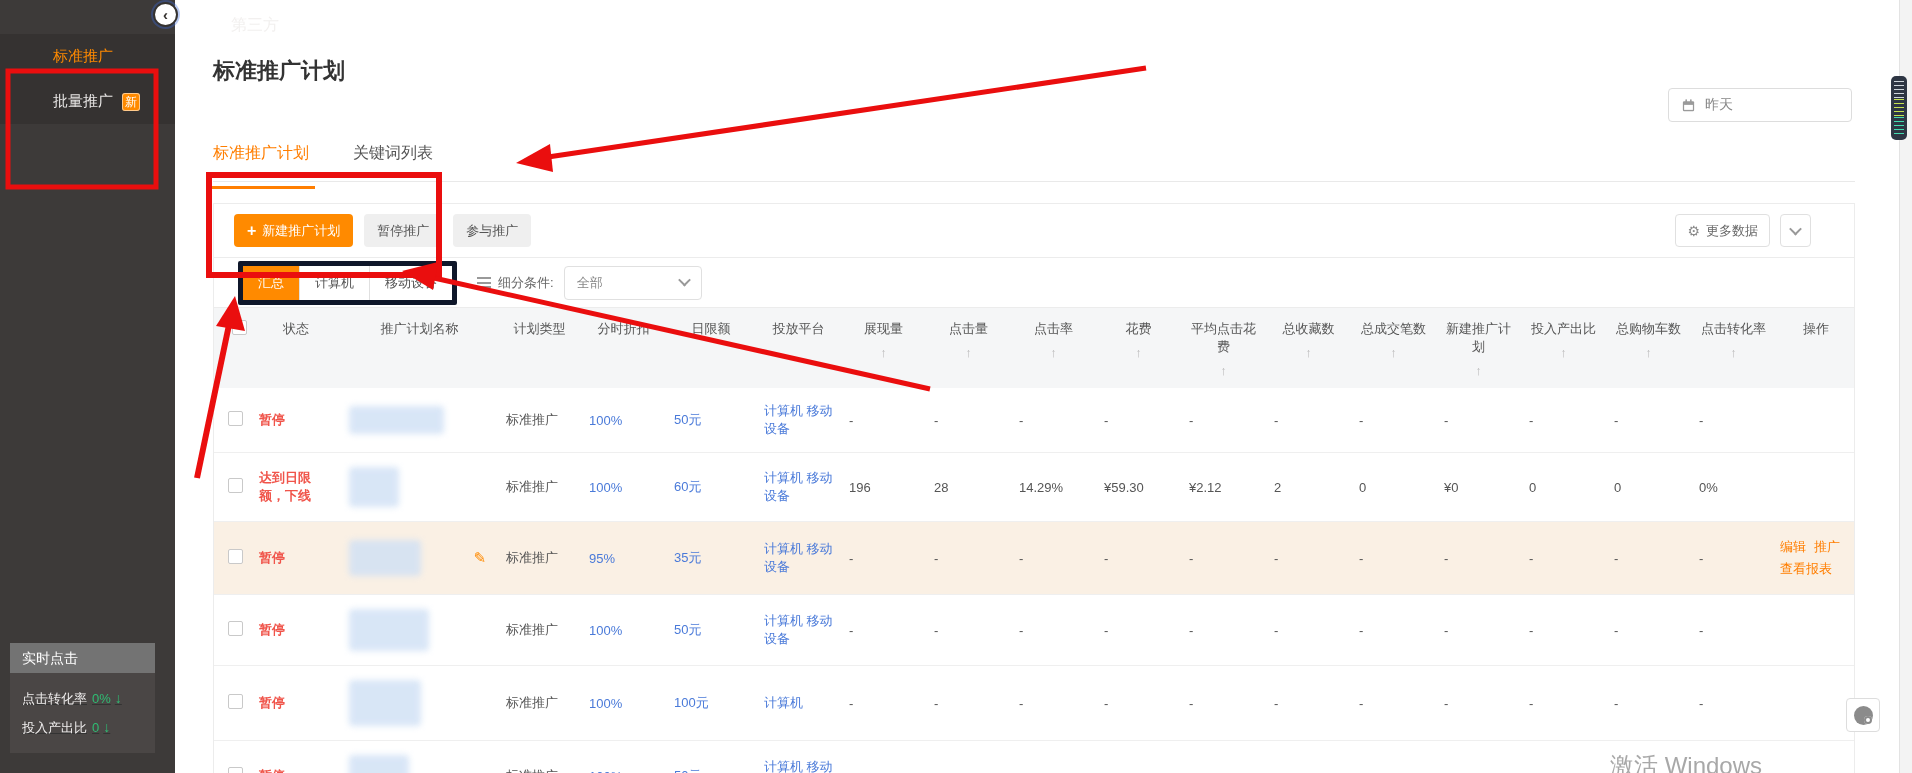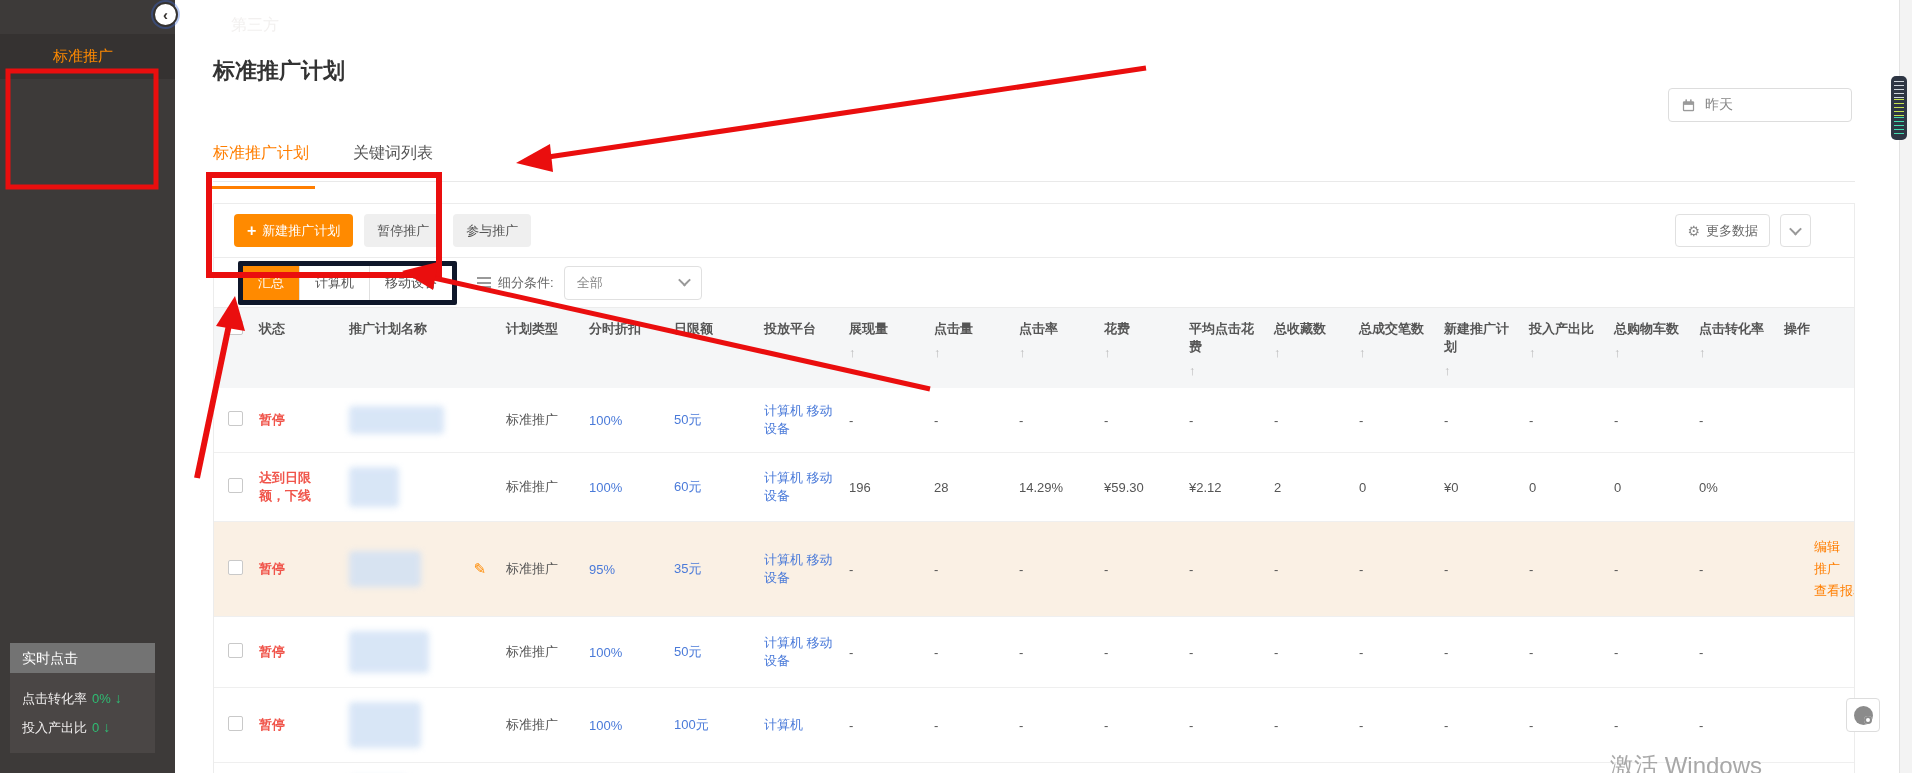--- a/index.html
+++ b/index.html
@@ -18,21 +18,21 @@
   .nav-item.main { height:50px; padding-left:15px; gap:19px; color:#f2f0ef; font-size:16px; }
   .nav-item.main.active { background:#322f2e; color:#ff8a00; }
   .nav-item.sub { height:45px; padding-left:53px; font-size:15px; color:#e8e6e5; background:#353231; }
   .nav-item.sub.active { color:#ff8a00; }
   .nav-icon { width:22px; height:22px; display:flex; align-items:center; justify-content:center; }
   .badge { margin-left:9px; background:#ff8a00; color:#fff; font-size:12px; line-height:1;
     padding:3px 3px; border-radius:3px; box-shadow:inset 0 0 0 1px rgba(255,255,255,.55); }
   
   .realtime { position:absolute; left:10px; top:643px; width:145px; z-index:6; }
   .rt-head { background:#737373; color:#fff; height:30px; line-height:30px; padding-left:12px; font-size:14px; }
-  .rt-body { background:#4a4645; padding:6px 12px 16px; }
+  .rt-body { background:#4a4645; padding:6px 12px 16px;text-decoration:underline; }
   .rt-row { margin-top:11px; font-size:13px; color:#f0eeee; white-space:nowrap; }
   .rt-val { color:#2fbd73; margin-left:5px; }
   .rt-arrow { color:#2fbd73; margin-left:4px; font-size:14px; }
   
   .main { position:absolute; left:175px; top:0; width:1737px; height:773px; background:#fff; }
   .breadcrumb { position:absolute; left:38px; top:30px; font-size:13px; color:#aaa; }
   .breadcrumb .sep { margin:0 10px; color:#bbb; }
   .breadcrumb .cur { color:#666; }
   .page-title { position:absolute; left:38px; top:56px; font-size:22px; font-weight:600; color:#333; }
   .date-box { position:absolute; left:1493px; top:88px; width:184px; height:34px; background:#fff;
@@ -64,32 +64,32 @@
   .segment:first-child { border-left:none; }
   .segment.active { background:#ff8a00; color:#fff; }
   .condition { margin-left:20px; display:flex; align-items:center; font-size:13px; color:#666; }
   .list-icon { width:14px; height:11px; margin-right:7px;
     background:linear-gradient(#999 2px,transparent 2px,transparent 4.5px,#999 4.5px,#999 6.5px,transparent 6.5px,transparent 9px,#999 9px); }
   .select { width:138px; height:34px; border:1px solid #e0e0e0; border-radius:4px; margin-left:10px;
     display:flex; align-items:center; justify-content:space-between; padding:0 12px; color:#888; cursor:pointer; }
   
   table { width:100%; table-layout:fixed; border-collapse:collapse; }
   thead tr { background:#f5f6f7; }
-  th { font-weight:bold; text-align:left; color:#555; font-size:13px; padding:12px 8px 10px; vertical-align:top; }
+  th { font-weight:normal; text-align:center; color:#555; font-size:13px; padding:12px 8px 10px; vertical-align:top; }
   .sort-arrow { display:block; color:#b9b9b9; font-size:13px; margin-top:7px; }
   td { font-size:13px; color:#555; padding:14px 8px; border-bottom:1px solid #efefef; vertical-align:middle; }
   td.c-cb, th.c-cb { padding:12px 0 12px 14px; }
   .cb { display:inline-block; width:15px; height:15px; border:1px solid #c9c9c9; border-radius:2px; background:#fff; cursor:pointer; }
   .status { color:#f0544a; font-weight:600; }
   .blue { color:#4a7ad9; }
   .name-cell { display:flex; align-items:center; justify-content:space-between; }
   .blur { display:block; border-radius:4px; background:#cfe0f5; filter:blur(3px); opacity:.8; }
   .pencil { color:#ff8a00; font-size:15px; margin-right:4px; }
   tr.hl td { background:#faf0e4; }
-  .op-link { color:#ff7e00; cursor:pointer; margin-right:8px; white-space:nowrap;margin-left:34px; }
+  .op-link { color:#ff7e00; cursor:pointer; margin-right:8px; white-space:nowrap; }
   td.c-actions { padding:14px 4px; line-height:1.7; }
   
   .watermark { position:absolute; left:1610px; top:750px; font-size:24px; color:#a8a8a8; z-index:40; white-space:nowrap; }
   .float-widget { position:absolute; left:1846px; top:698px; width:34px; height:34px; background:#fff;
     border:1px solid #ddd; border-radius:4px; display:flex; align-items:center; justify-content:center; z-index:45; cursor:pointer; }
   .disc { position:relative; width:19px; height:19px; border-radius:50%; background:#8b8b8b; }
   .disc::after { content:""; position:absolute; right:1px; bottom:1px; width:8px; height:8px; border-radius:50%;
     background:#fff; box-shadow:inset 0 0 0 2px #8b8b8b; }
   .scroll-track { position:absolute; right:0; top:0; width:13px; height:773px; background:#f3f3f3; border-left:1px solid #e3e3e3; z-index:55; }
   .ext-handle { position:absolute; right:5px; top:76px; width:16px; height:64px; background:#2e3644; border-radius:5px; z-index:56;
@@ -117,20 +117,24 @@
         <span class="nav-icon">
           <svg width="21" height="21" viewBox="0 0 24 24">
             <rect x="2" y="4" width="20" height="16" rx="3" fill="#ff8a00"></rect>
             <polyline points="6,14 10,10 13,13 18,8" stroke="#fff" stroke-width="2" fill="none"></polyline>
           </svg>
         </span>
         <span class="nav-label">推广计划</span>
       </div>
       <div class="nav-item sub active">
         <span class="nav-label">标准推广</span>
+      </div>
+      <div class="nav-item sub">
+        <span class="nav-label">批量推广</span>
+        <span class="badge">新</span>
       </div>
       <div class="nav-item main">
         <span class="nav-icon">
           <svg width="20" height="20" viewBox="0 0 24 24">
             <rect x="2" y="3" width="20" height="18" rx="4" fill="#fff"></rect>
             <path d="M12 17l-4.5-4.2a2.8 2.8 0 014-4l.5.6.5-.6a2.8 2.8 0 014 4z" fill="#3d3a39"></path>
           </svg>
         </span>
         <span class="nav-label">我的关注</span>
       </div>

